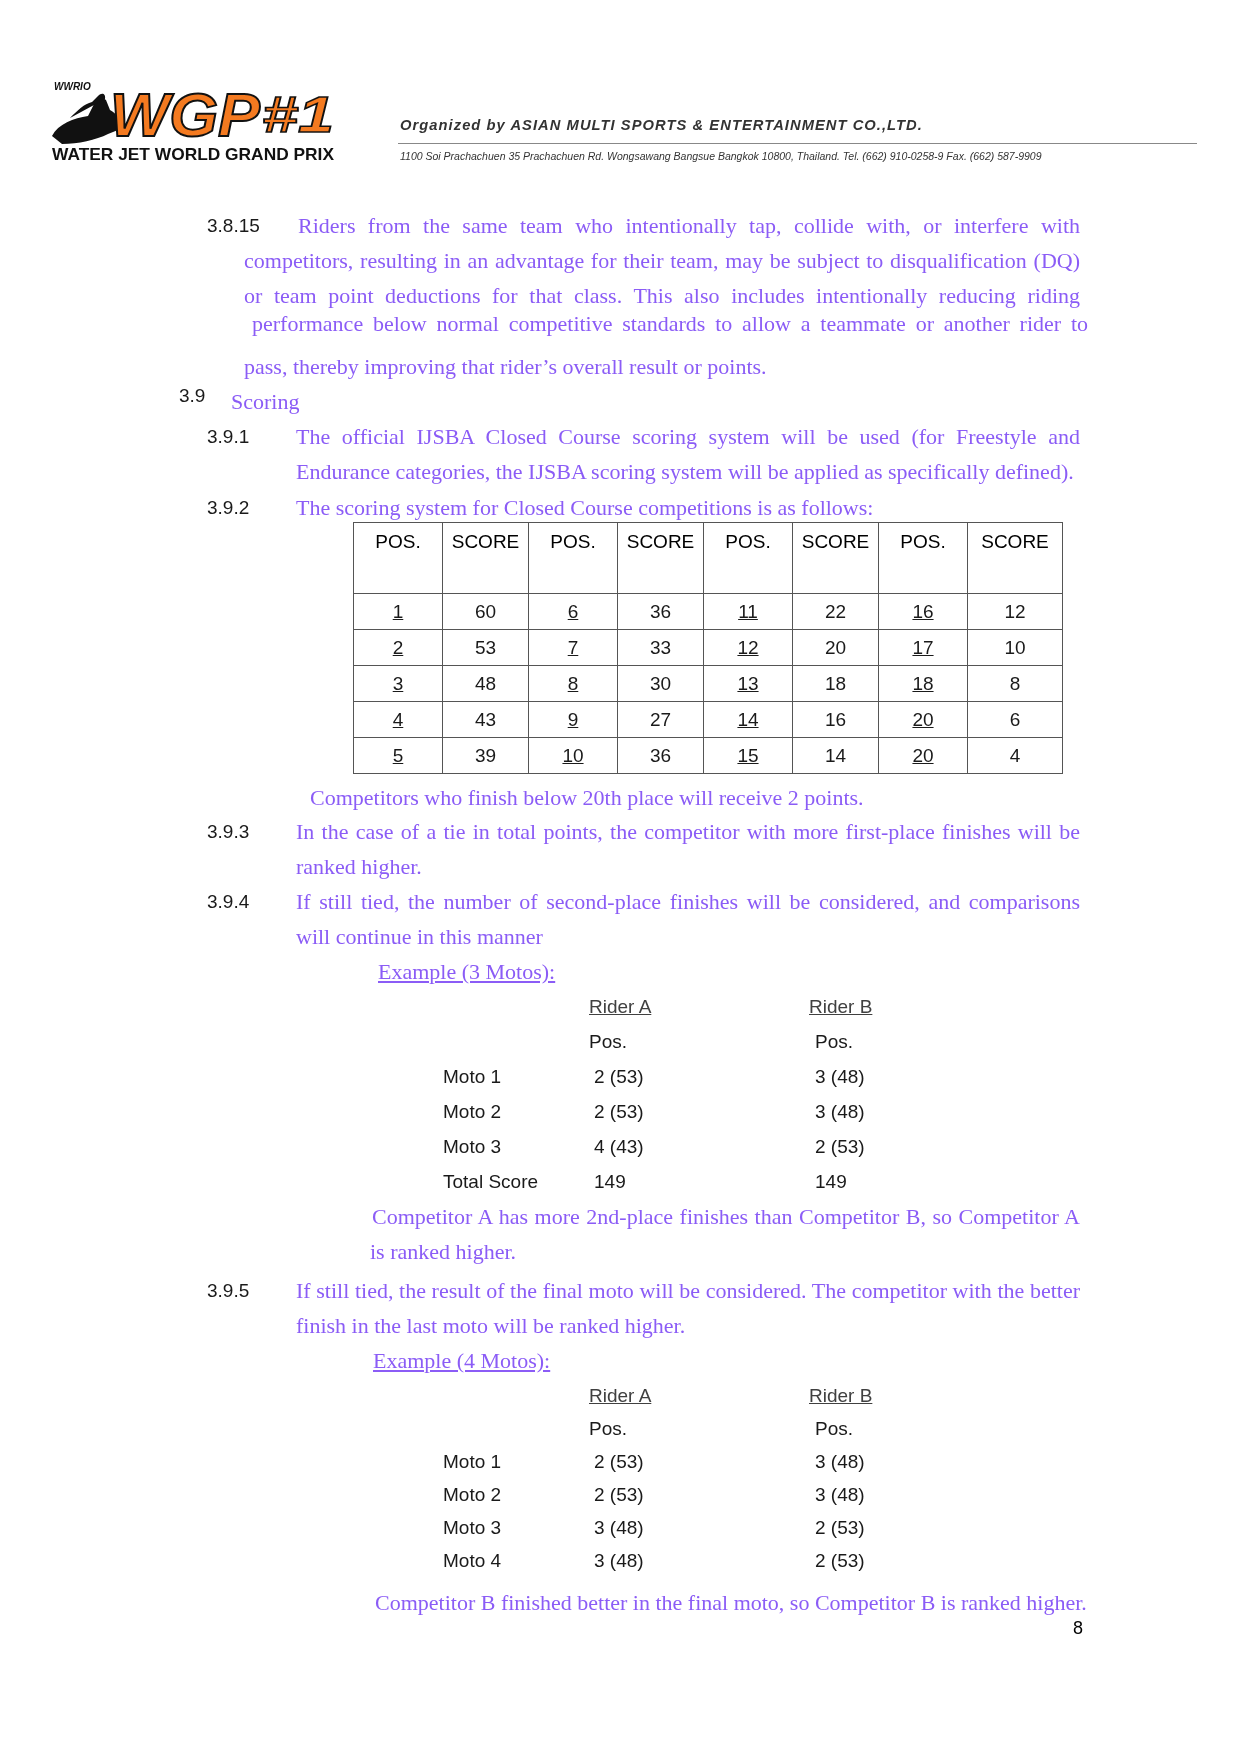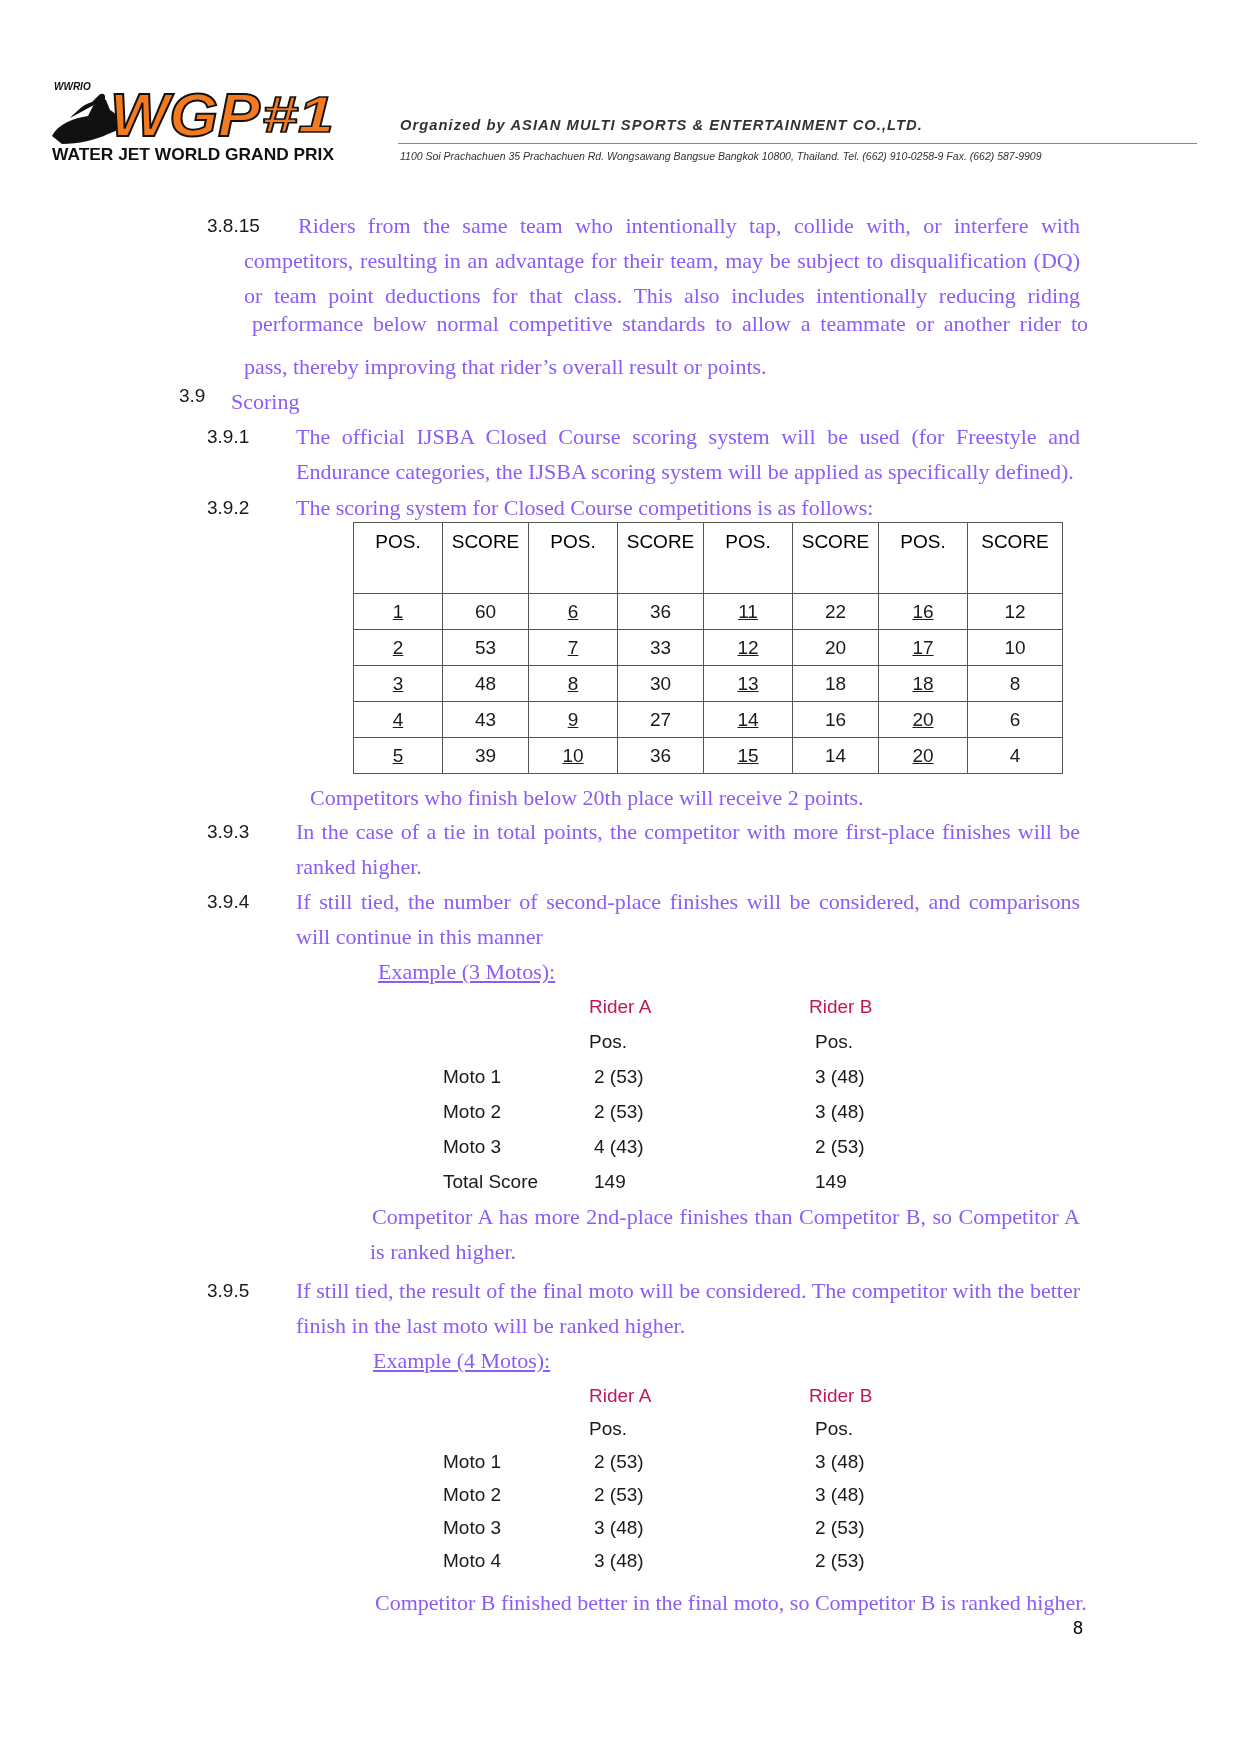--- a/index.html
+++ b/index.html
@@ -35,21 +35,21 @@
     border: 1.5px solid #555; font-size: 19px; font-weight: normal; color: #1a1a1a;
     text-align: center; padding: 0; height: 35px;
   }
   table.score th { height: 71px; vertical-align: top; padding-top: 8px; box-sizing: border-box; color: #000; }
   table.score td.pos span { text-decoration: underline; }
   .c-pos { width: 89px; }
   .c-score { width: 86px; }
   .c-score-last { width: 95px; }
   
   .ex { position: absolute; font-size: 19px; line-height: 22px; color: #1a1a1a; white-space: nowrap; }
-  .ex.h { color: #be185d; }
+  .ex.h { color: #404040; text-decoration: underline; }
   .page-num { position: absolute; left: 1073px; top: 1618px; font-size: 18px; color: #000; }
 </style>
 </head>
 <body>
 
 <div class="logo">
   <svg viewBox="0 0 290 90">
 
     <path d="M4 62 C10 50 26 44 40 42 L46 30 C48 24 54 22 58 26 L62 36 C70 40 74 48 70 56 L60 60 C48 66 30 70 14 70 Z" fill="#111"></path>
     <path d="M22 44 C30 36 36 30 44 28 L50 22 C54 18 58 20 57 25 Z" fill="#111"></path>

